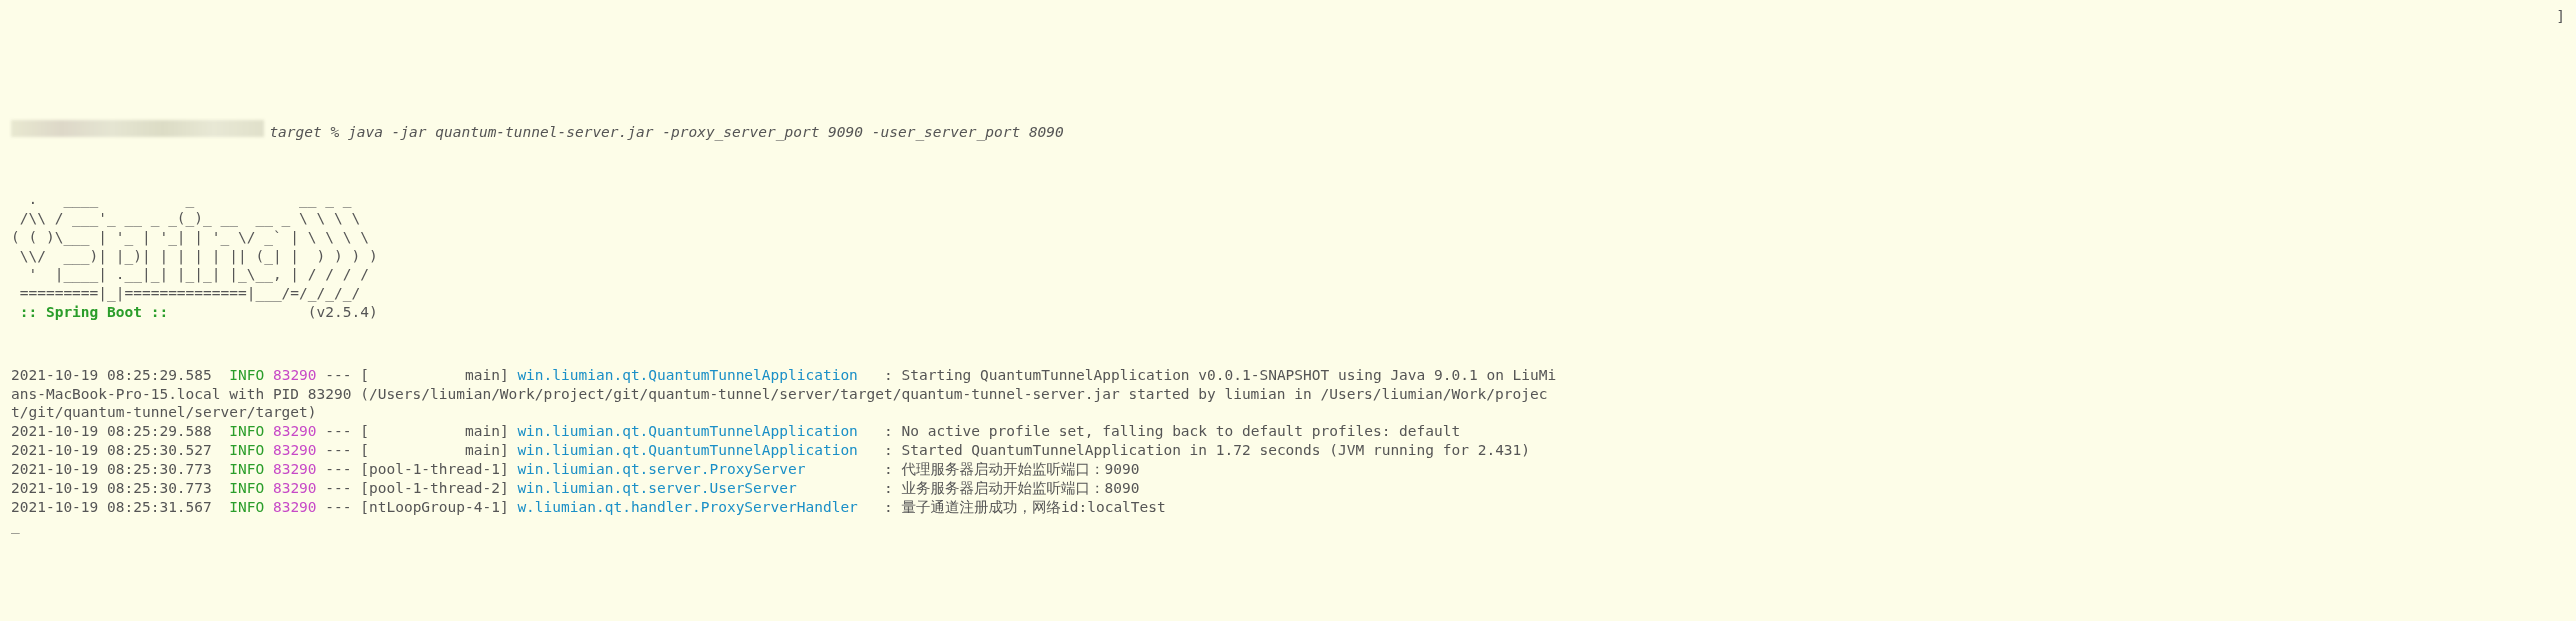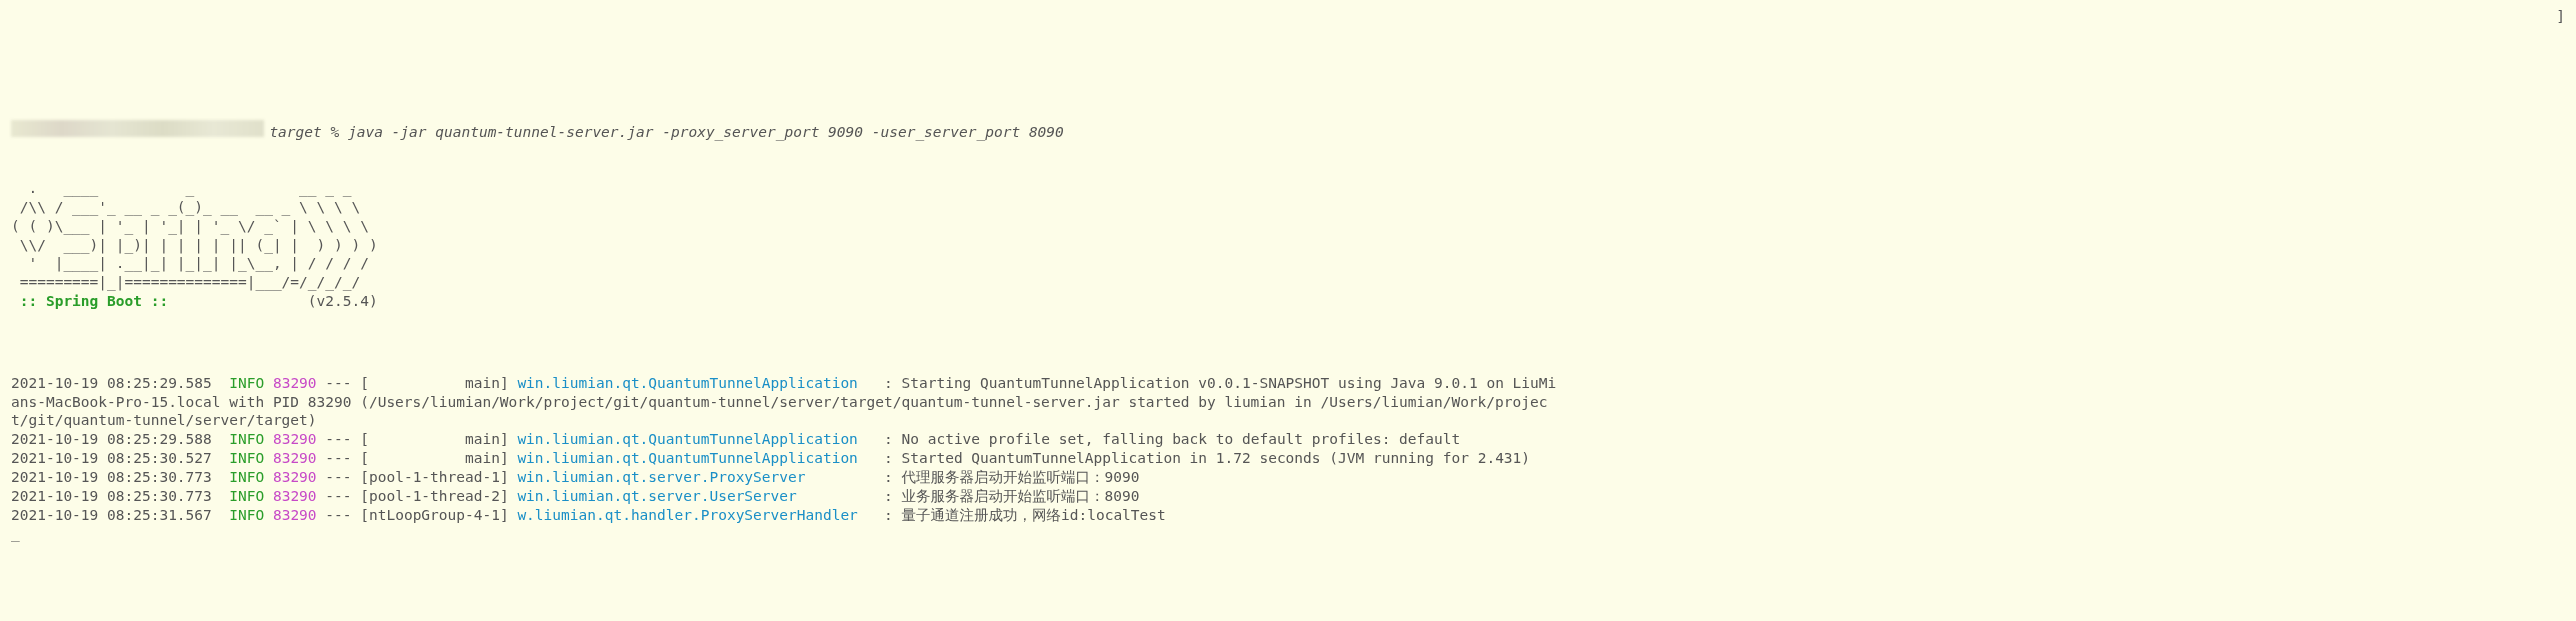--- a/index.html
+++ b/index.html
@@ -28,20 +28,21 @@
       filter: blur(1.8px);
       margin-right: 5.4px;
       vertical-align: middle;
     }
     .prompt-text {
       color: #555;
       font-style: italic;
     }
     .ascii-art {
       color: #555;
+      margin-top: 11px;
     }
     .spring-boot {
       color: #2a9d2a;
       font-weight: bold;
     }
     .version {
       color: #555;
     }
     .log-line {
       display: block;
@@ -71,21 +72,21 @@
     .highlight-box {
       border: 1.8px solid #2a9d2a;
       border-radius: 5.4px;
       padding: 1.8px 7.2px;
       display: inline-block;
       position: absolute;
       background: transparent;
     }
     .log-container {
       position: relative;
-      margin-top: 25px;
+      margin-top: 6px;
     }
     .right-bracket {
       position: absolute;
       right: 11px;
       top: 7.2px;
       color: #555;
     }
   </style>
 </head>
 <body>

